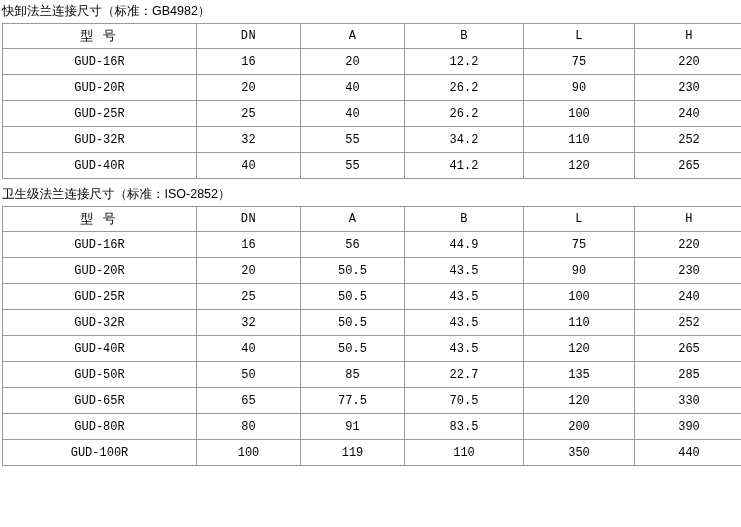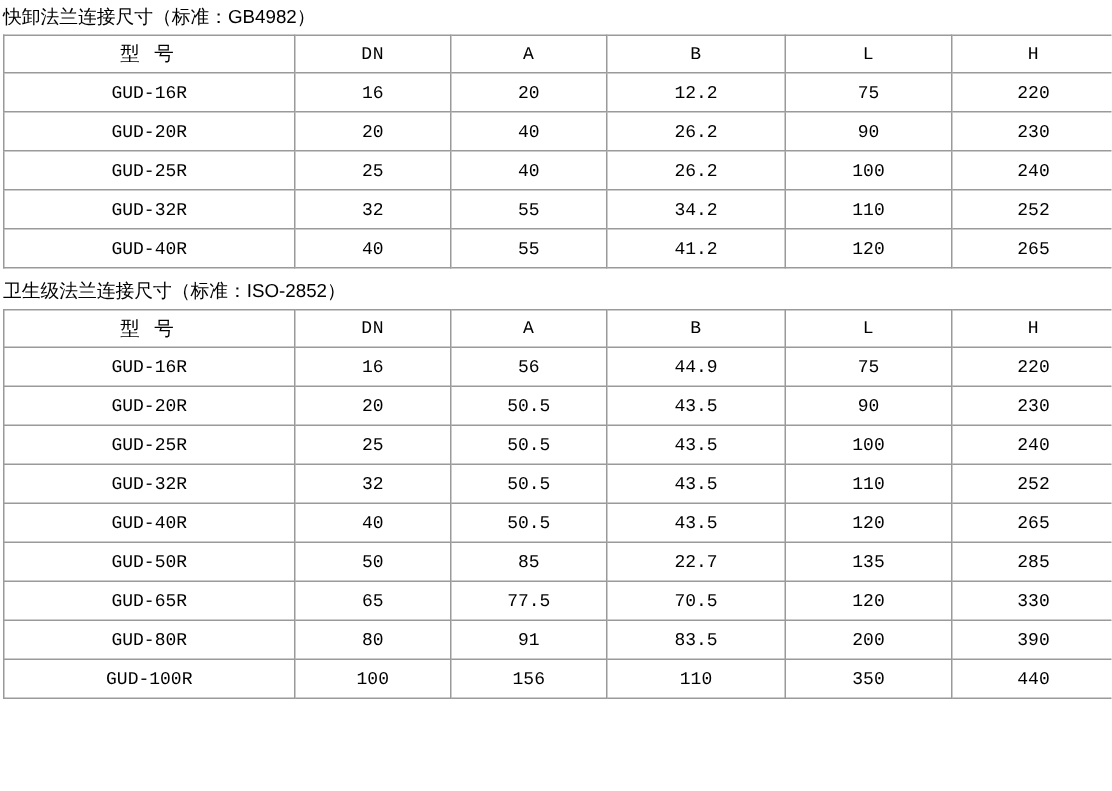--- a/index.html
+++ b/index.html
@@ -215,21 +215,21 @@
             <td class="c0">GUD-80R</td>
             <td class="c1">80</td>
             <td class="c2">91</td>
             <td class="c3">83.5</td>
             <td class="c4">200</td>
             <td class="c5">390</td>
           </tr>
           <tr>
             <td class="c0">GUD-100R</td>
             <td class="c1">100</td>
-            <td class="c2">156</td>
+            <td class="c2">119</td>
             <td class="c3">110</td>
             <td class="c4">350</td>
             <td class="c5">440</td>
           </tr>
         </tbody>
       </table>
     </div>
   </div>
 
 </div>

